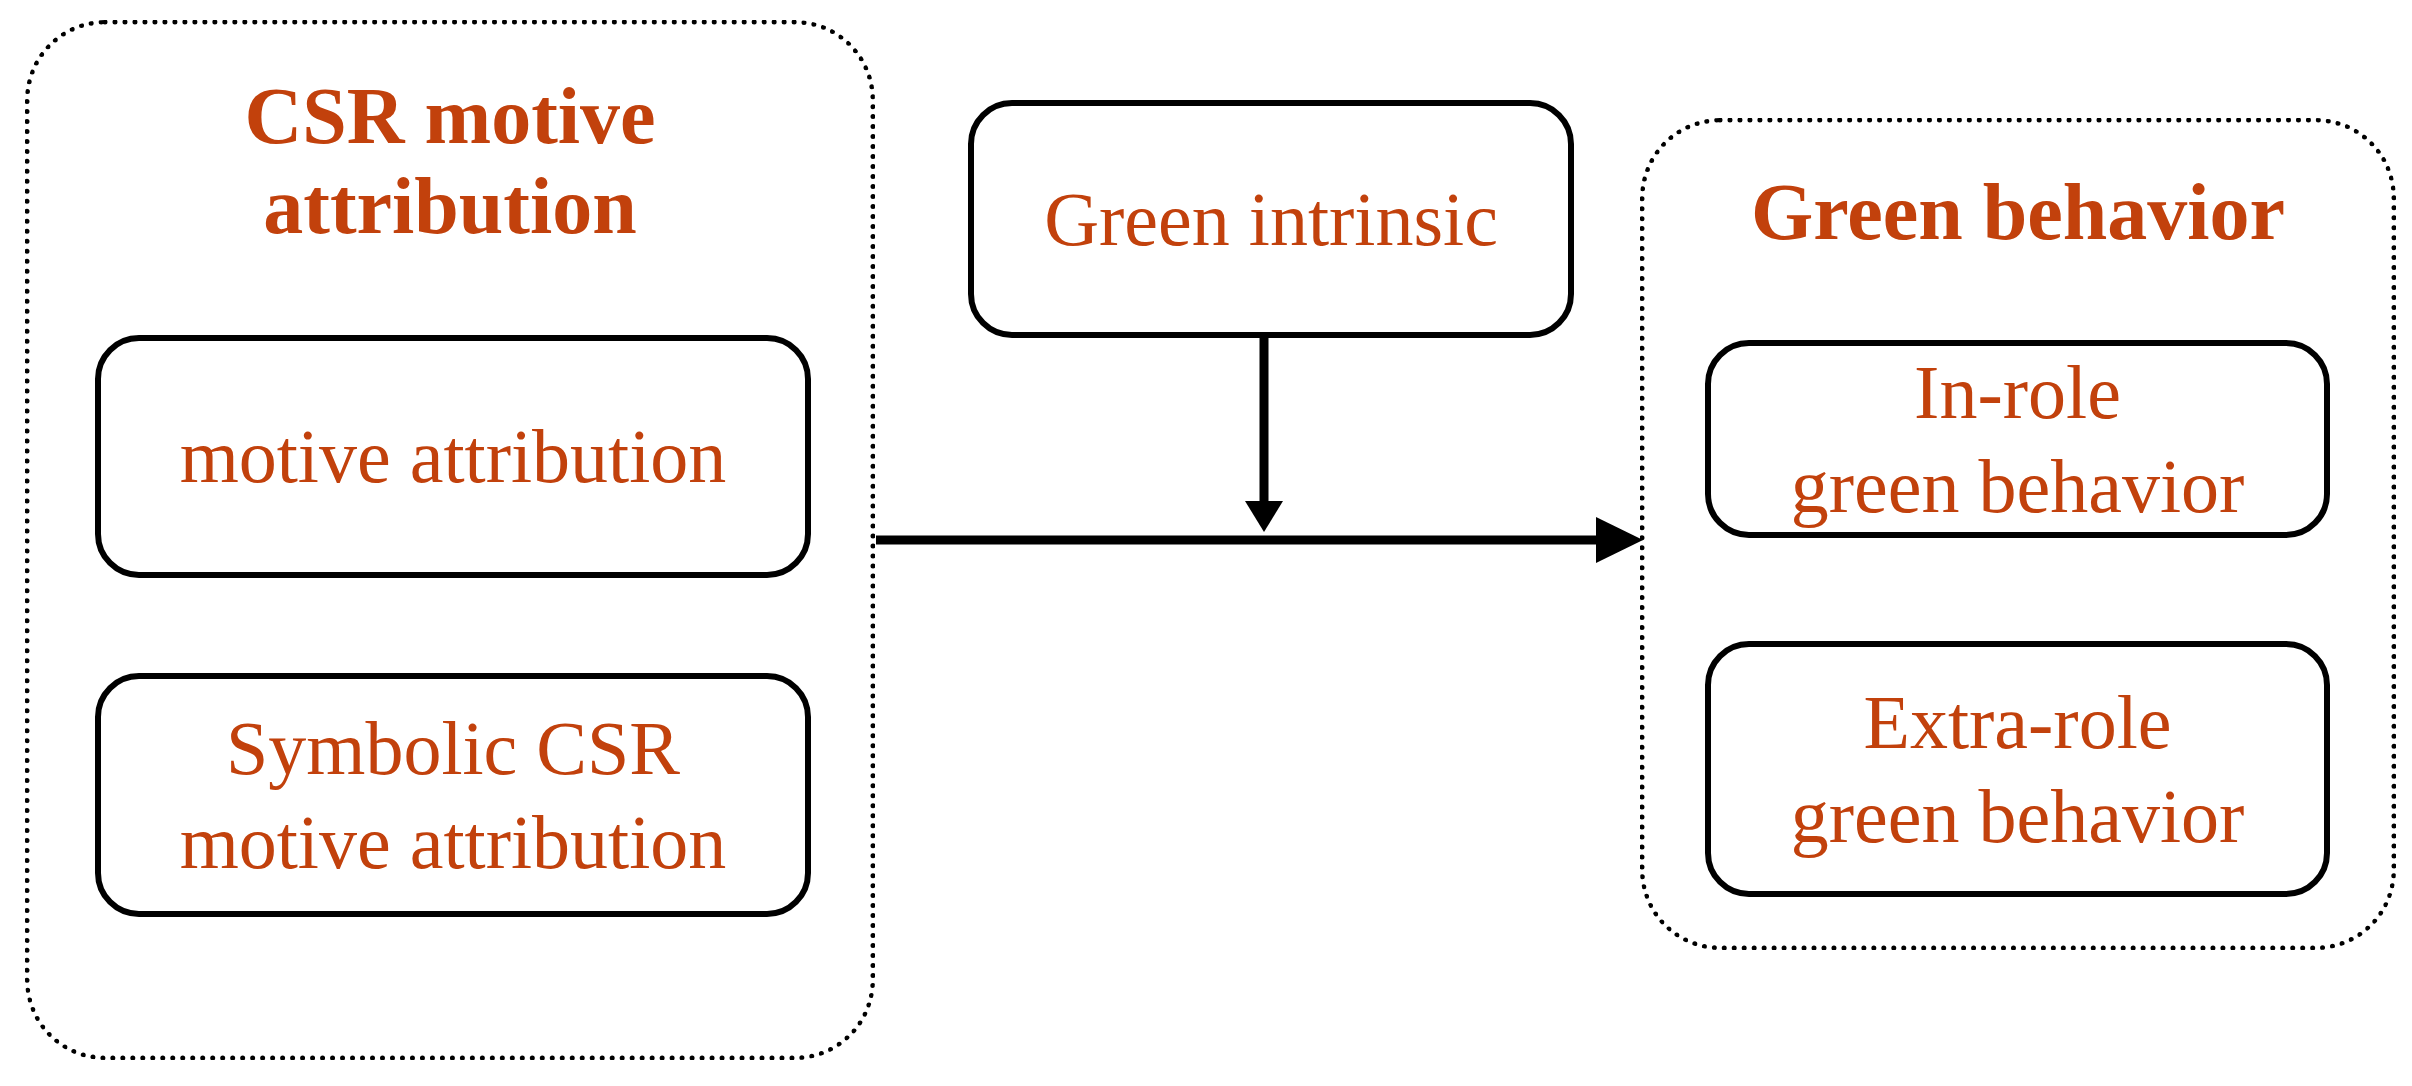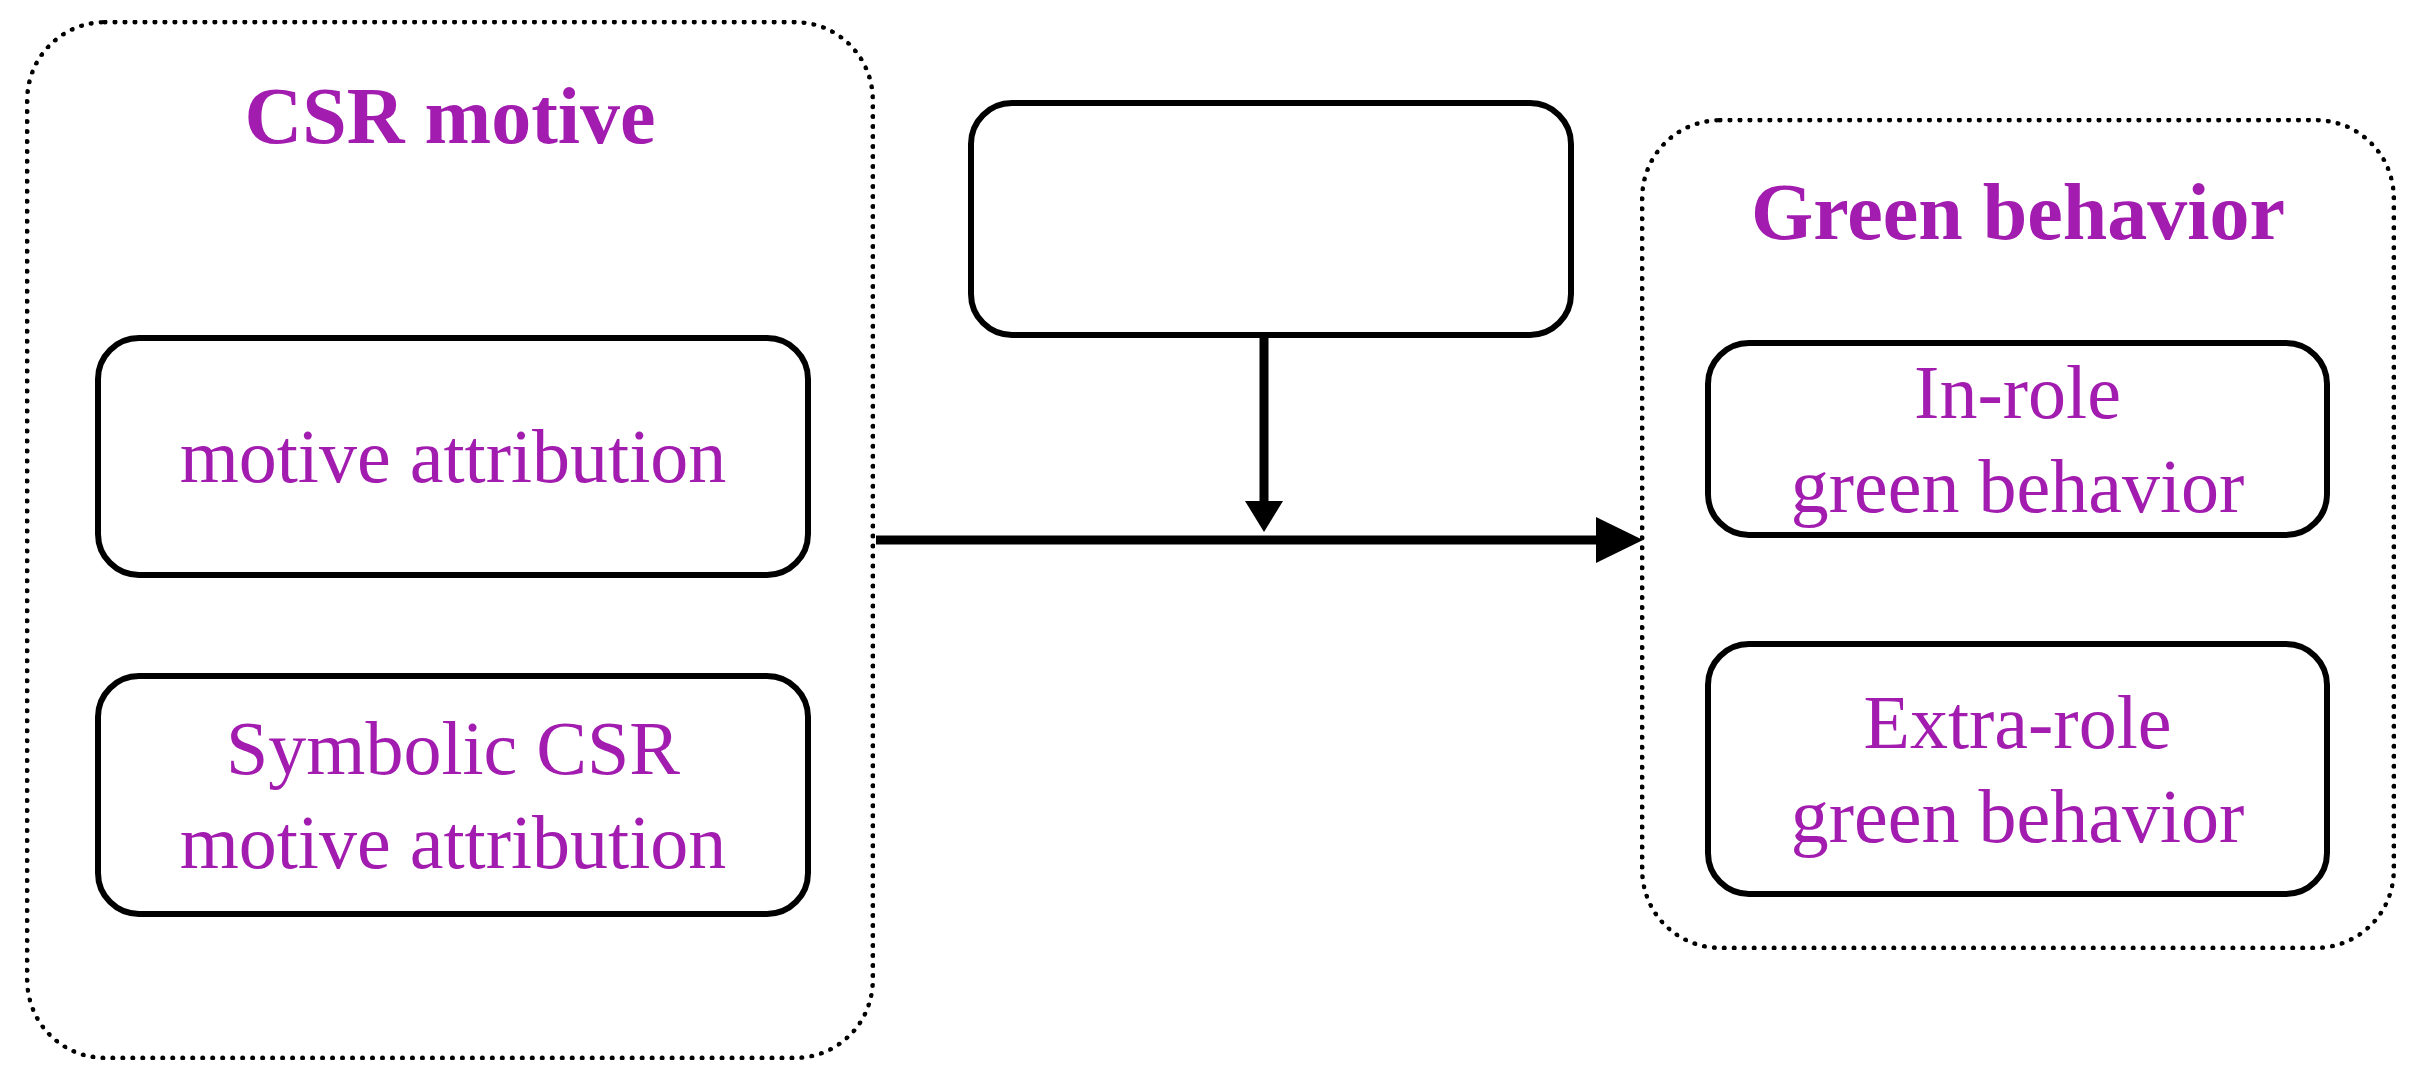--- a/index.html
+++ b/index.html
@@ -5,21 +5,21 @@
   html, body {
     margin: 0;
     padding: 0;
     background: #ffffff;
   }
   .canvas {
     position: relative;
     width: 2412px;
     height: 1086px;
     background: #ffffff;
-    color: #a21caf;
+    color: #c2410c;
     font-family: "Liberation Serif", "DejaVu Serif", serif;
     overflow: hidden;
   }
   .dotted-group {
     position: absolute;
     border: 5px dotted #000000;
     border-radius: 80px;
     background: #ffffff;
     box-sizing: border-box;
   }
@@ -57,32 +57,34 @@
 </style>
 </head>
 <body>
 
 <div class="canvas">
 
   <div class="dotted-group" style="left:25px; top:20px; width:850px; height:1040px;"></div>
 
   <div class="group-title" style="left:25px; top:72px; width:850px;">
     <span class="tline">CSR motive</span>
+    <span class="tline">attribution</span>
   </div>
 
   <div class="node" style="left:95px; top:335px; width:716px; height:243px;">
     <span class="bline">motive attribution</span>
   </div>
 
   <div class="node" style="left:95px; top:673px; width:716px; height:244px;">
     <span class="bline">Symbolic CSR</span>
     <span class="bline">motive attribution</span>
   </div>
 
   <div class="node" style="left:968px; top:100px; width:606px; height:238px;">
+    <span class="bline">Green intrinsic</span>
   </div>
 
   <div class="dotted-group" style="left:1640px; top:118px; width:756px; height:832px;"></div>
 
   <div class="group-title" style="left:1640px; top:168px; width:756px;">
     <span class="tline">Green behavior</span>
   </div>
 
   <div class="node" style="left:1705px; top:340px; width:625px; height:198px;">
     <span class="bline">In-role</span>

